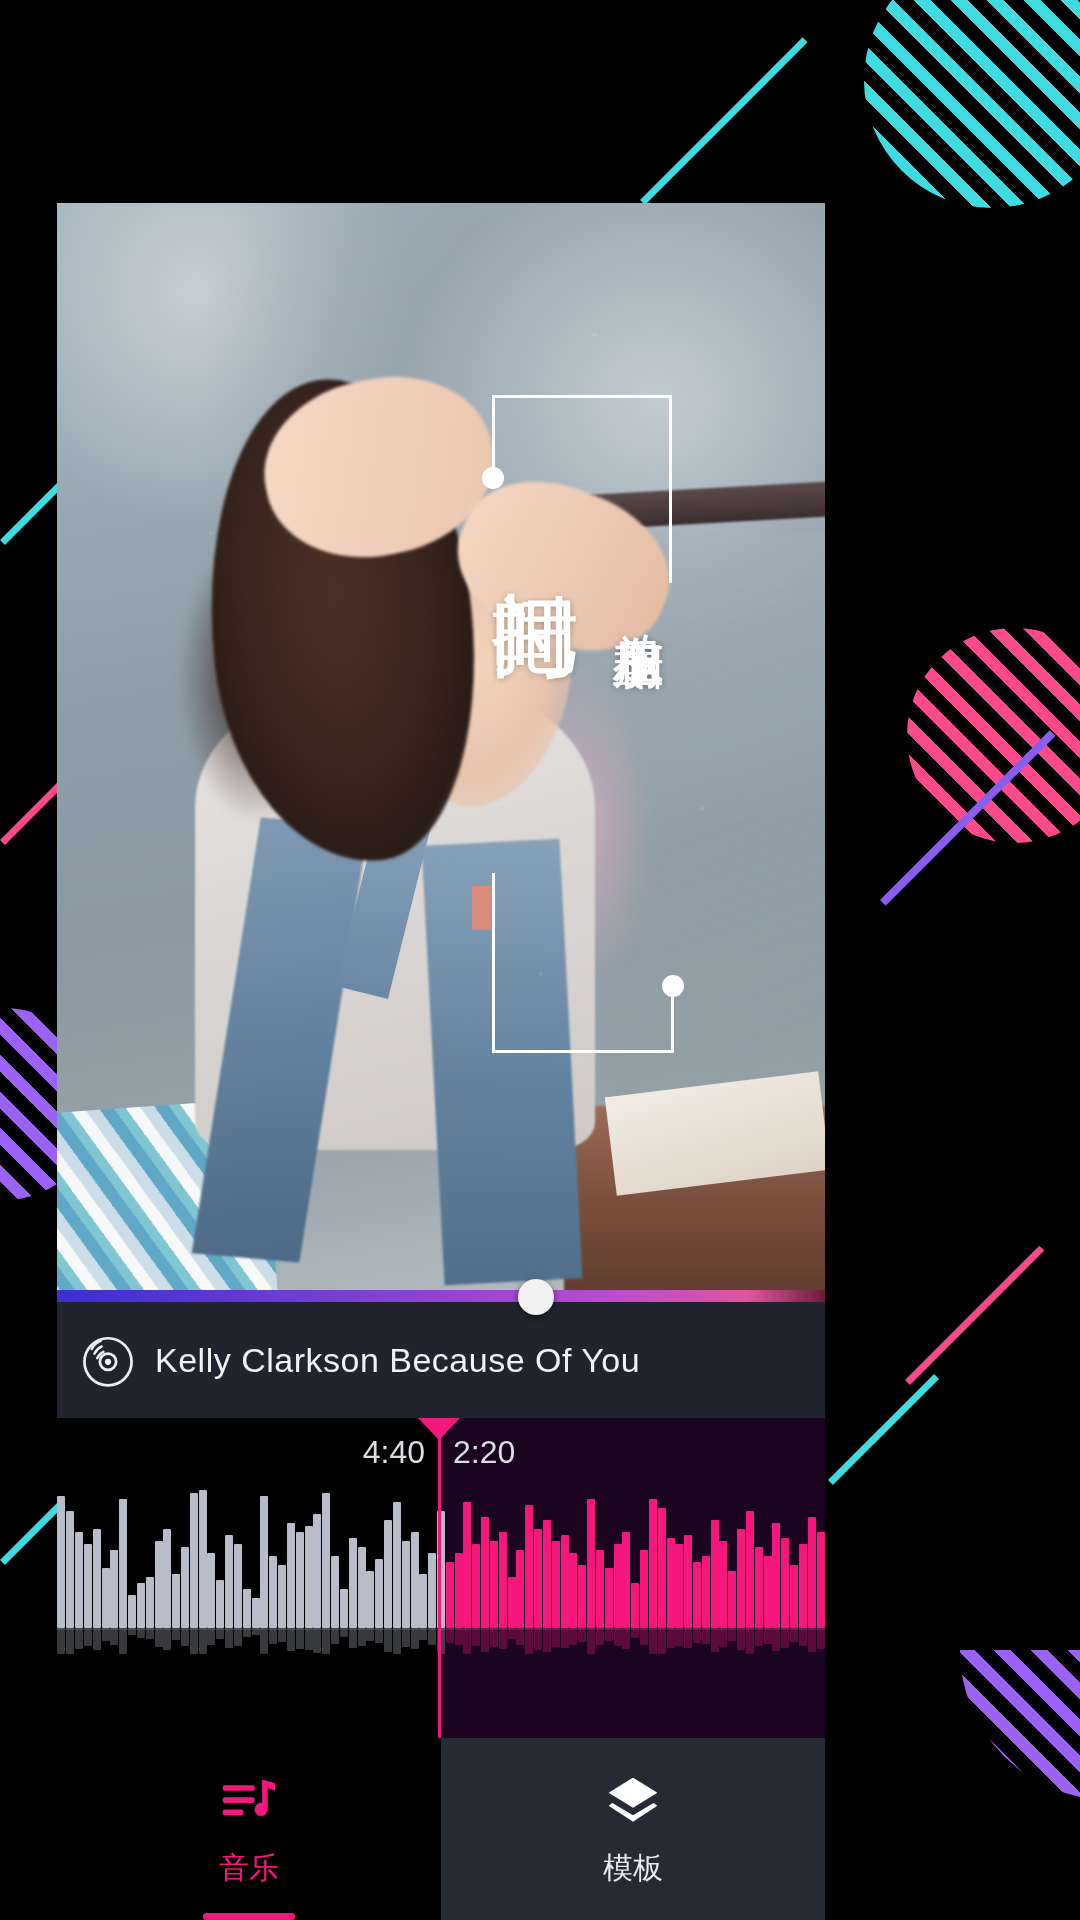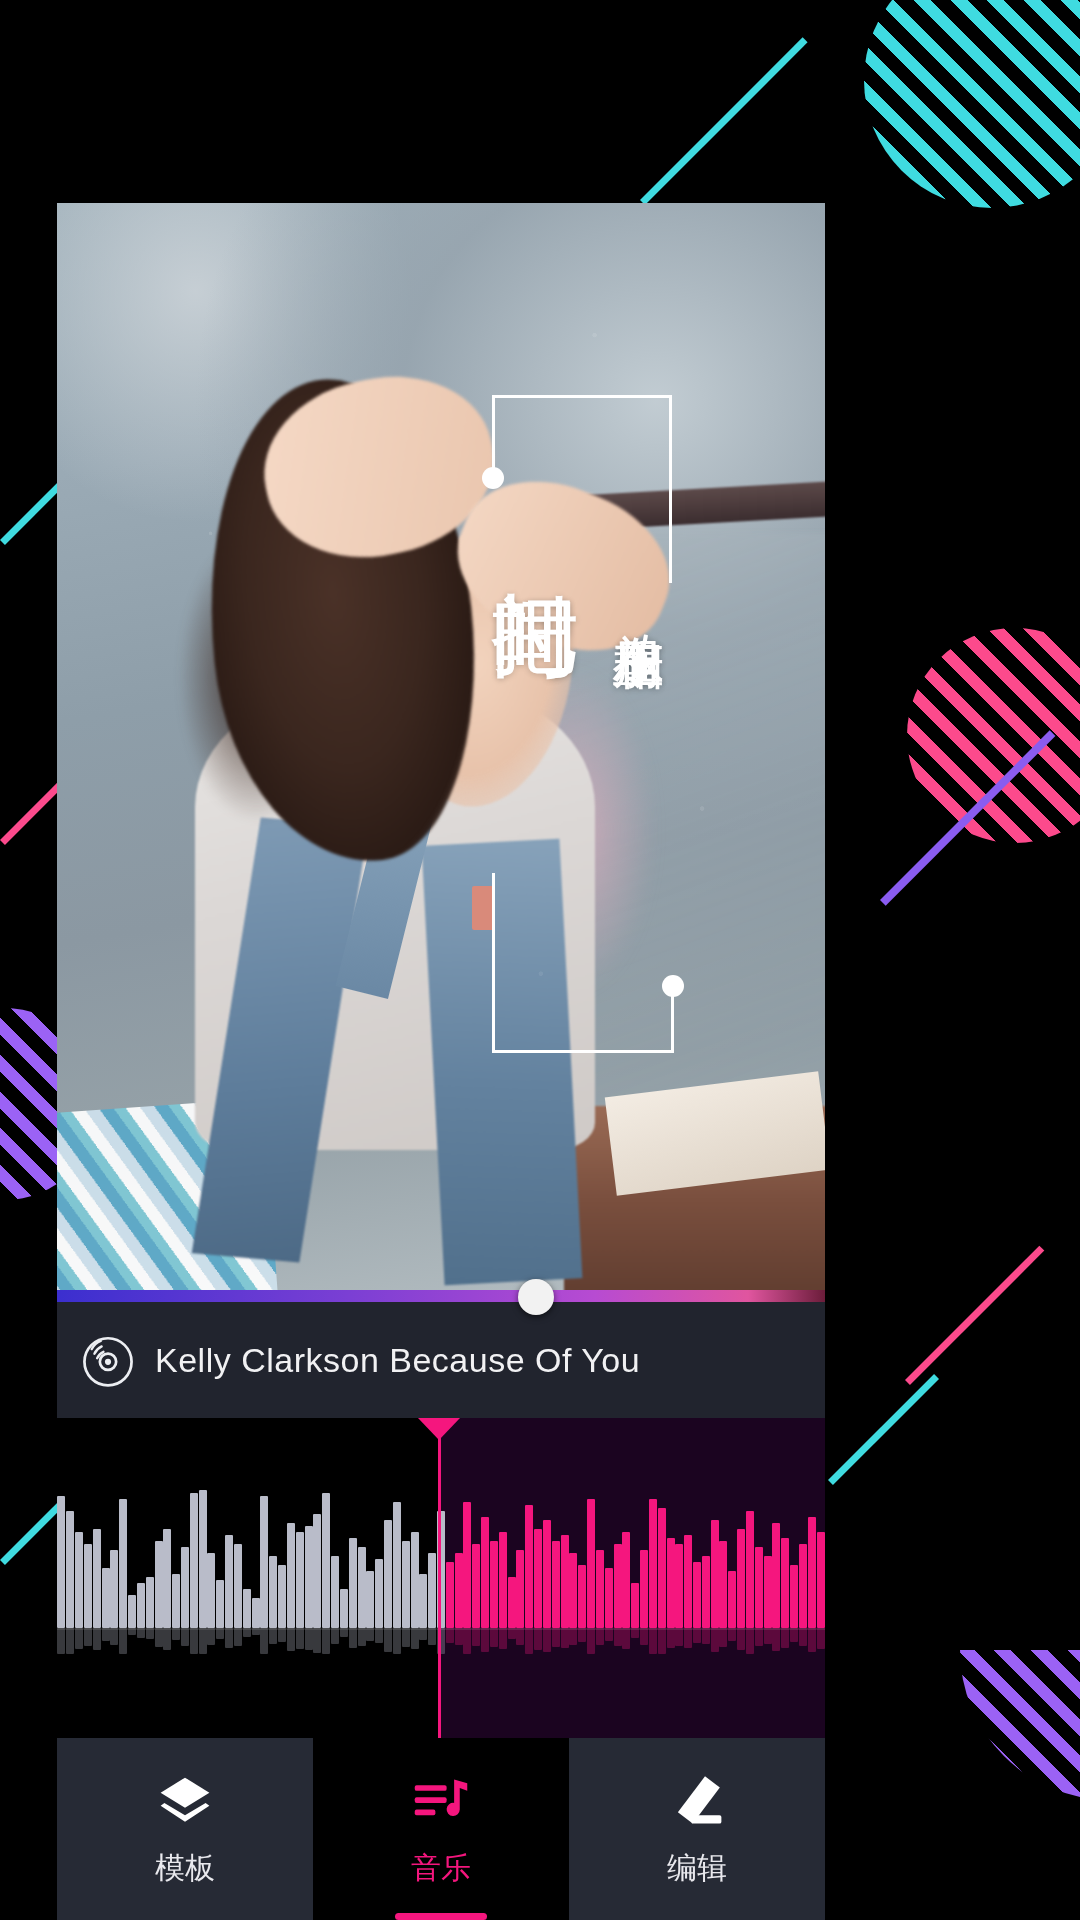--- a/index.html
+++ b/index.html
@@ -485,53 +485,48 @@
       <div class="bar" style="left: 733.103px; height: 63px; background: rgb(245, 22, 126);"></div>
       <div class="bar-r" style="left: 733.103px; height: 13.86px; background: rgb(245, 22, 126);"></div>
       <div class="bar" style="left: 741.931px; height: 84px; background: rgb(245, 22, 126);"></div>
       <div class="bar-r" style="left: 741.931px; height: 18.48px; background: rgb(245, 22, 126);"></div>
       <div class="bar" style="left: 750.759px; height: 111px; background: rgb(245, 22, 126);"></div>
       <div class="bar-r" style="left: 750.759px; height: 24.42px; background: rgb(245, 22, 126);"></div>
       <div class="bar" style="left: 759.586px; height: 96px; background: rgb(245, 22, 126);"></div>
       <div class="bar-r" style="left: 759.586px; height: 21.12px; background: rgb(245, 22, 126);"></div>
     </div>
   <div id="bar-baseline"></div>
+  <div id="tl-times">
+    <span id="time-left">4:40</span>
+    <span id="time-right">2:20</span>
+  </div>
   <div id="playhead-cap"></div>
   <div id="playhead"></div>
 </div>
 
 <div id="tabbar">
-
-  <div class="tab">
-    <div class="tab-ico">
-      <svg width="60" height="60" viewBox="0 0 64 64">
-        <path d="M32 6 L58 22 L32 38 L6 22 Z" fill="#fff"></path>
-        <path d="M10 33 L32 46 L54 33 L58 36 L32 53 L6 36 Z" fill="#fff"></path>
-      </svg>
-    </div>
-    <div class="tab-label">模板</div>
-  </div>
 
   <div class="tab active">
     <div class="tab-ico">
       <svg width="60" height="60" viewBox="0 0 64 64">
         <rect x="4" y="14" width="34" height="6" rx="2" fill="#f5167e"></rect>
         <rect x="4" y="27" width="34" height="6" rx="2" fill="#f5167e"></rect>
         <rect x="4" y="40" width="22" height="6" rx="2" fill="#f5167e"></rect>
         <path d="M46 8 L60 12 L60 20 L52 17 L52 40 A7 7 0 1 1 46 33 L46 8 Z" fill="#f5167e"></path>
       </svg>
     </div>
     <div class="tab-label">音乐</div>
     <div class="tab-underline"></div>
   </div>
 
   <div class="tab">
     <div class="tab-ico">
       <svg width="60" height="60" viewBox="0 0 64 64">
-        <path d="M44 6 L58 20 L24 54 L10 40 Z" fill="#fff" transform="rotate(-8 32 30)"></path>
-        <rect x="26" y="46" width="32" height="9" rx="2" fill="#fff"></rect>
+        <path d="M32 6 L58 22 L32 38 L6 22 Z" fill="#fff"></path>
+        <path d="M10 33 L32 46 L54 33 L58 36 L32 53 L6 36 Z" fill="#fff"></path>
       </svg>
     </div>
-    <div class="tab-label">编辑</div>
+    <div class="tab-label">模板</div>
   </div>
 
 
+
 </div>
 
 </body></html>

